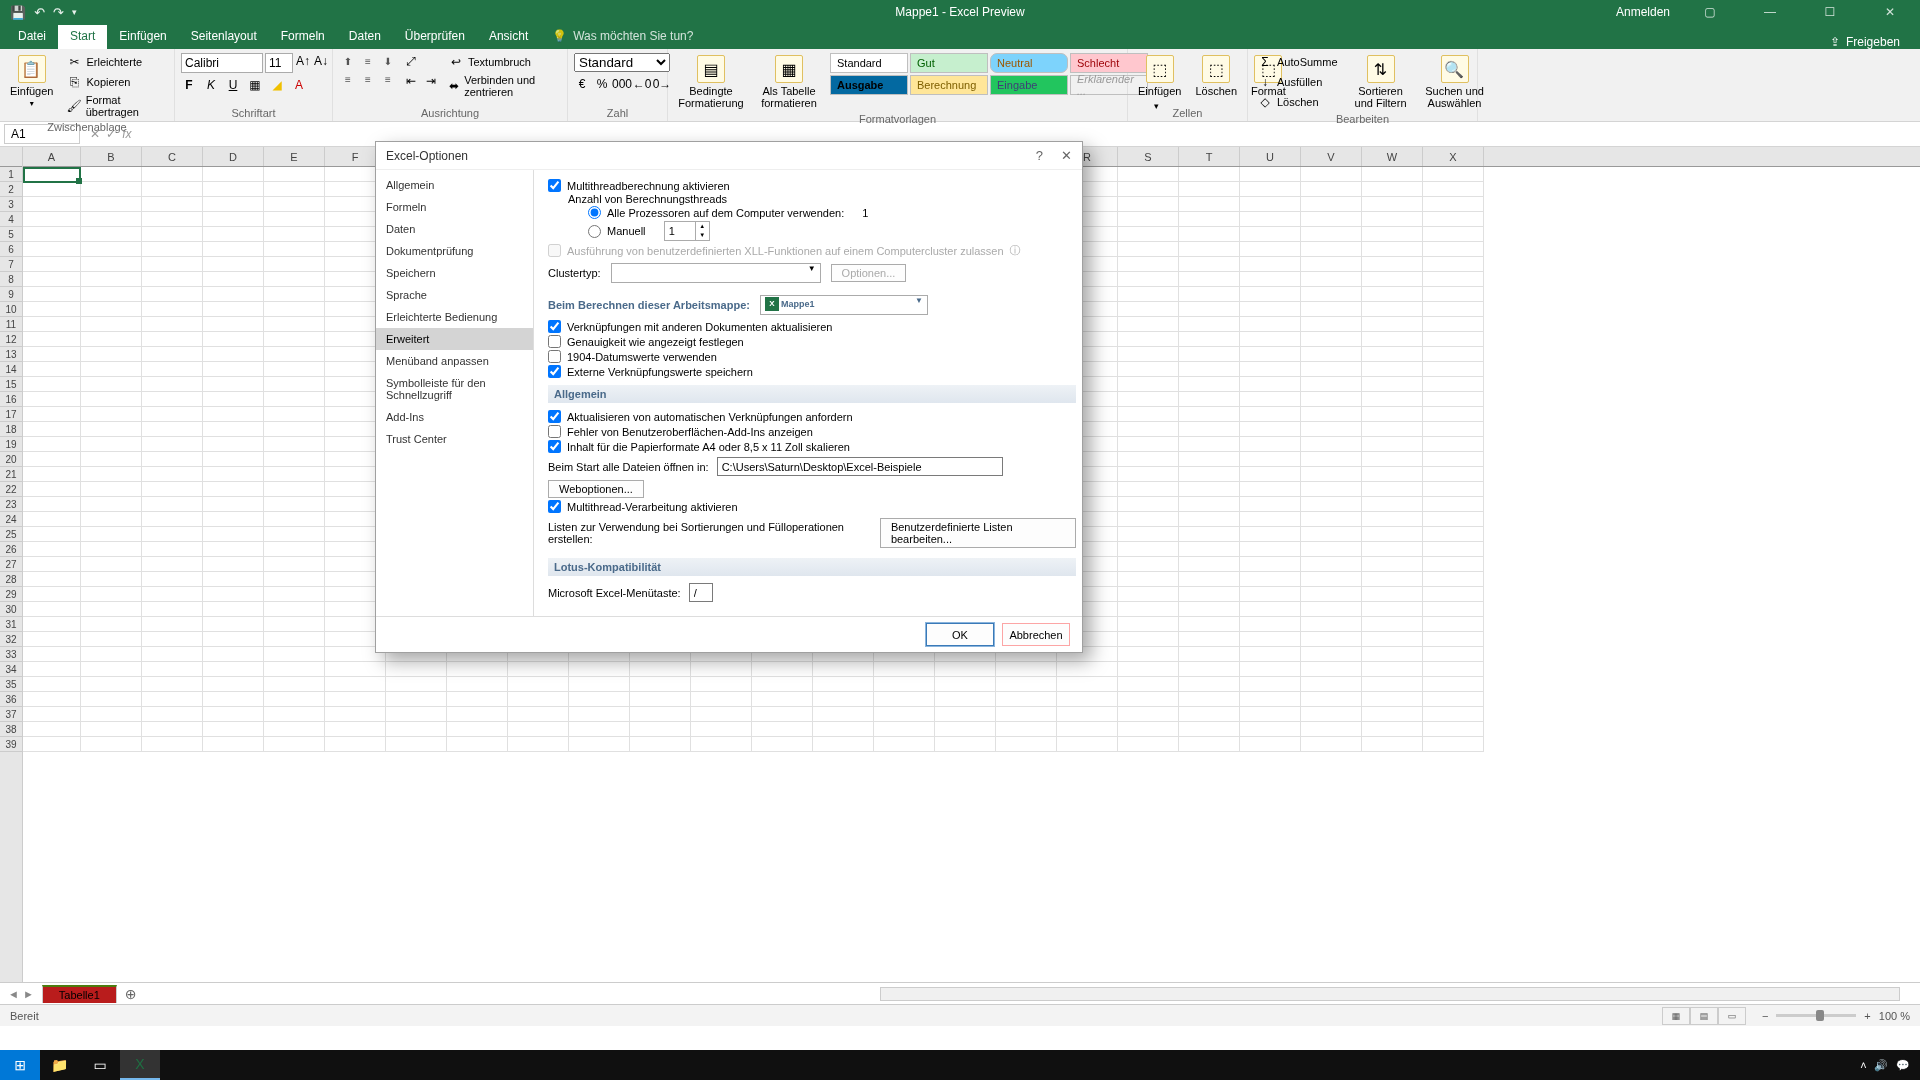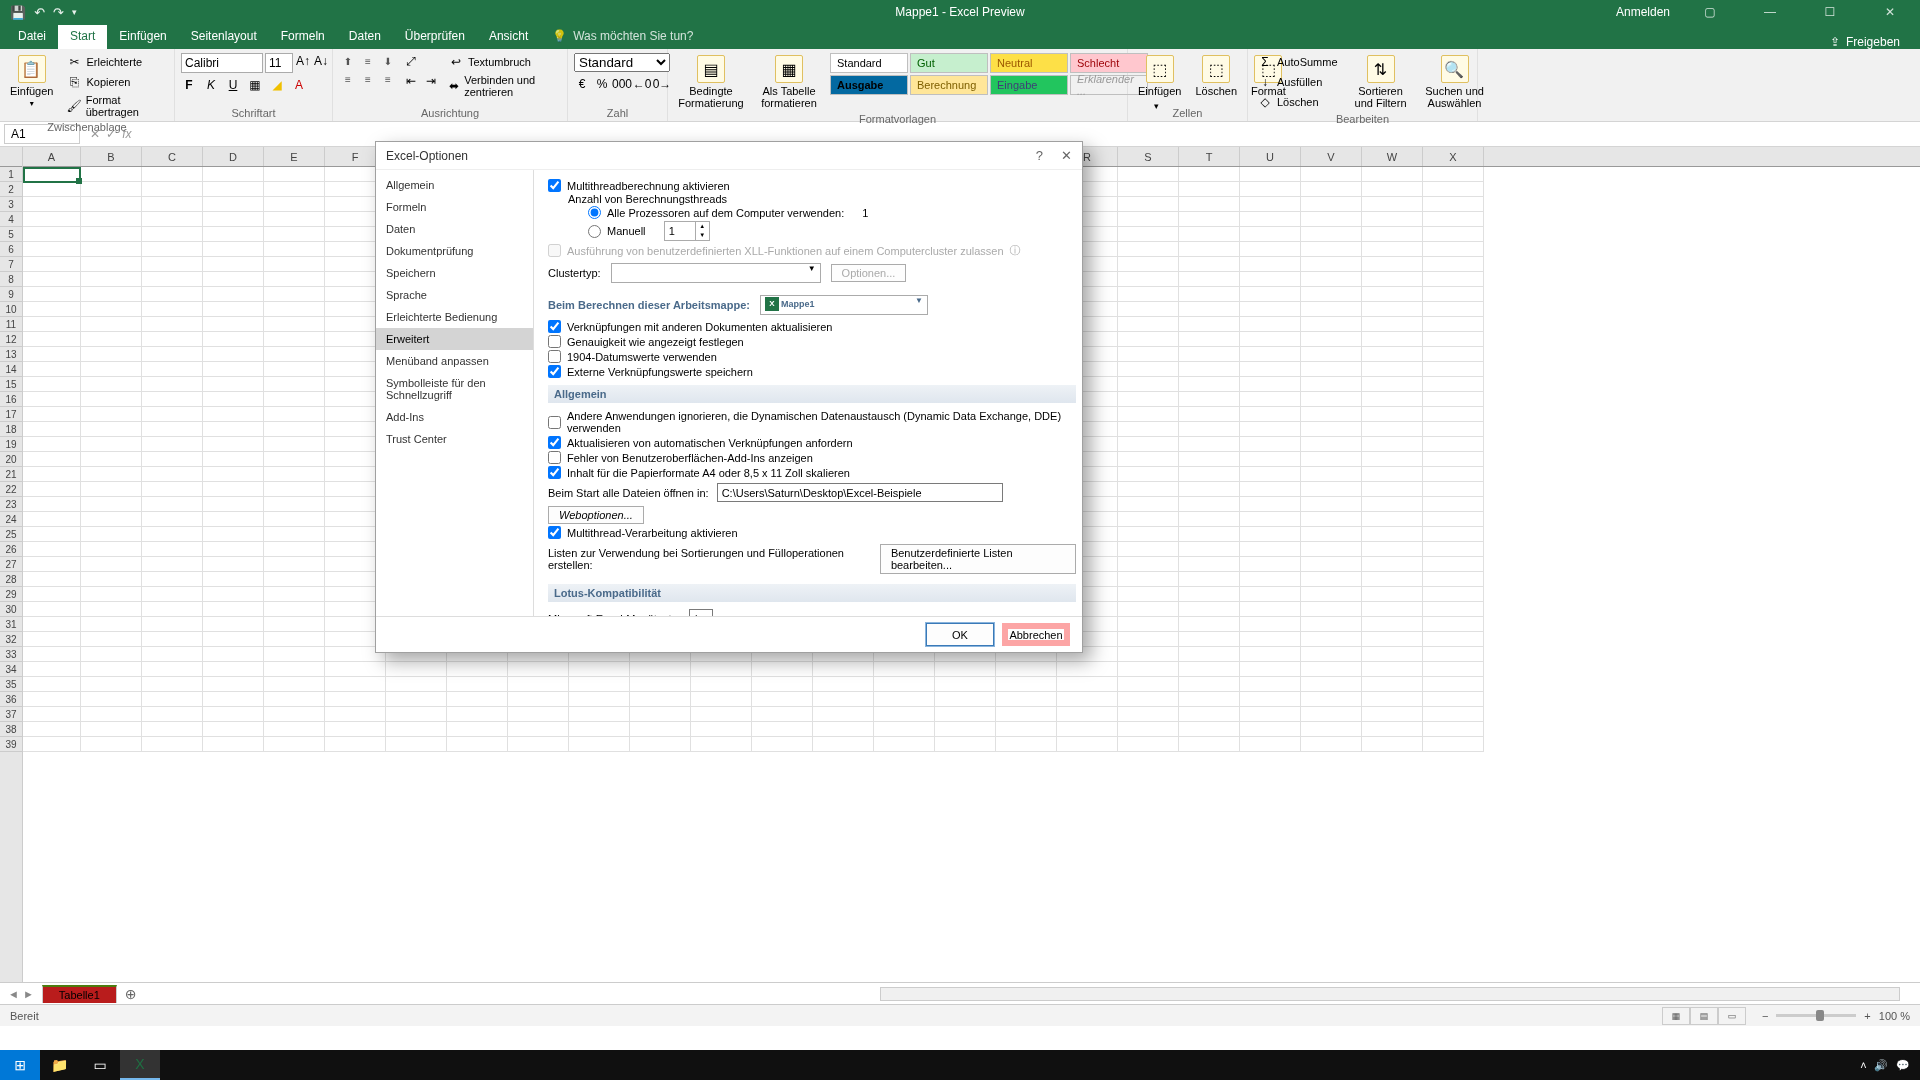--- a/index.html
+++ b/index.html
@@ -32,21 +32,21 @@
 .rrow .item { display: flex; align-items: center; gap: 4px; padding: 1px 3px; cursor: pointer; }
 .ricon { width: 16px; height: 16px; display: inline-flex; align-items: center; justify-content: center; font-size: 12px; }
 .font-box { display: flex; gap: 2px; }
 .font-box select, .font-box input { font-size: 12px; border: 1px solid #ababab; background: #fff; height: 20px; }
 .align-grid { display: grid; grid-template-columns: repeat(3,18px); gap: 2px; }
 .align-grid span { width: 18px; height: 16px; border: 1px solid transparent; display:flex;align-items:center;justify-content:center;font-size:10px;color:#555;}
 .styles-grid { display: grid; grid-template-columns: repeat(4, 78px); gap: 2px; }
 .style-cell { border: 1px solid #bfbfbf; height: 20px; font-size: 11px; display: flex; align-items: center; padding: 0 6px; }
 .style-standard { background: #fff; }
 .style-gut { background: #c6efce; color: #006100; }
-.style-neutral { background: #fde047; color: #9c5700; }
+.style-neutral { background: #7dd3fc; color: #9c5700; border-radius: 7px; }
 .style-schlecht { background: #ffc7ce; color: #9c0006; }
 .style-ausgabe { background: #0369a1; font-weight: bold; }
 .style-berechnung { background: #ffe699; color: #7f6000; }
 .style-eingabe { background: #22c55e; color: #3f3f76; }
 .style-erkl { font-style: italic; color: #999; }
 
 
 .formula-bar { height: 25px; border-bottom: 1px solid #d4d4d4; display: flex; align-items: center; font-size: 12px; background:#fff;}
 .name-box { width: 76px; border: 1px solid #ccc; margin: 2px 4px; padding: 2px 6px; background:#fff;}
 .fb-btns { display: flex; gap: 6px; padding: 0 6px; color: #999; }
@@ -111,21 +111,21 @@
 .section-hdr.bar { background: linear-gradient(#eef2f6,#dfe6ee); padding:3px 6px; margin:6px 0;}
 .dlg-select { border: 1px solid #ababab; background: #fff; font-size: 11px; height: 20px; padding: 0 20px 0 4px; position:relative;}
 .dlg-input { border: 1px solid #7a7a7a; background: #fff; font-size: 11px; height: 19px; padding: 0 4px; width: 286px; }
 .dlg-btn-sm { border: 1px solid #ababab; background: #fdfdfd; padding: 2px 10px; font-size: 11px; cursor: pointer; }
 .dlg-btn-sm.disabled { color:#aaa; }
 .spinner { display:inline-flex; border:1px solid #ababab; height:20px;}
 .spinner input { border:none; width:30px; font-size:11px; padding:0 4px;}
 .spinner .sbtns { width:14px; display:flex; flex-direction:column; border-left:1px solid #ababab;}
 .spinner .sbtns span { flex:1; font-size:6px; text-align:center; line-height:9px;}
 .dlg-footer { height: 36px; border-top: 1px solid #ddd; display: flex; align-items: center; justify-content: flex-end; gap: 8px; padding: 0 12px; }
-.dlg-footer button { min-width: 68px; height: 23px; font-size: 11px; border: 6px solid #fca5a5; background: #fdfdfd; cursor: pointer; }
+.dlg-footer button { min-width: 68px; height: 23px; font-size: 11px; border: 1px solid #fca5a5; background: #fdfdfd; cursor: pointer; }
 .dlg-footer button.primary { border: 1px solid #3a7ab8; outline:1px solid #8ab4dc;}
 .wb-label { font-size: 9px; display:inline-flex; align-items:center; gap:2px;}
 .wb-ico { width:14px; height:14px; background:#217346; color:#fff; font-size:8px; display:inline-flex;align-items:center;justify-content:center;}
 </style>
 </head>
 <body>
 
 <div class="titlebar">
   <div class="qat">
     <span>💾</span>
@@ -1533,40 +1533,36 @@
           <input type="checkbox" style="">
           <span>1904-Datumswerte verwenden</span>
         </div>
       <div class="chk">
           <input type="checkbox" checked="" style="">
           <span>Externe Verknüpfungswerte speichern</span>
         </div>
 
       <div class="section-hdr bar">Allgemein</div>
       <div class="chk">
-          <input type="checkbox" style="">
-          <span>Andere Anwendungen ignorieren, die Dynamischen Datenaustausch (Dynamic Data Exchange, DDE) verwenden</span>
-        </div>
-      <div class="chk">
           <input type="checkbox" checked="" style="">
           <span>Aktualisieren von automatischen Verknüpfungen anfordern</span>
         </div>
       <div class="chk">
           <input type="checkbox" style="">
           <span>Fehler von Benutzeroberflächen-Add-Ins anzeigen</span>
         </div>
       <div class="chk">
           <input type="checkbox" checked="" style="">
           <span>Inhalt für die Papierformate A4 oder 8,5 x 11 Zoll skalieren</span>
         </div>
       <div class="chk" style="gap:8px;padding:3px 0;">
           <span>Beim Start alle Dateien öffnen in:</span>
         <input class="dlg-input" value="C:\Users\Saturn\Desktop\Excel-Beispiele" style="">
       </div>
-      <div style="padding:4px 0;font-style:italic;"><span class="dlg-btn-sm">Weboptionen...</span></div>
+      <div style="padding:4px 0;"><span class="dlg-btn-sm">Weboptionen...</span></div>
       <div class="chk">
           <input type="checkbox" checked="" style="">
           <span>Multithread-Verarbeitung aktivieren</span>
         </div>
       <div class="chk" style="gap:10px;padding:4px 0;">
           <span>Listen zur Verwendung bei Sortierungen und Fülloperationen erstellen:</span>
         <span class="dlg-btn-sm">Benutzerdefinierte Listen bearbeiten...</span>
       </div>
 
       <div class="section-hdr bar">Lotus-Kompatibilität</div>

